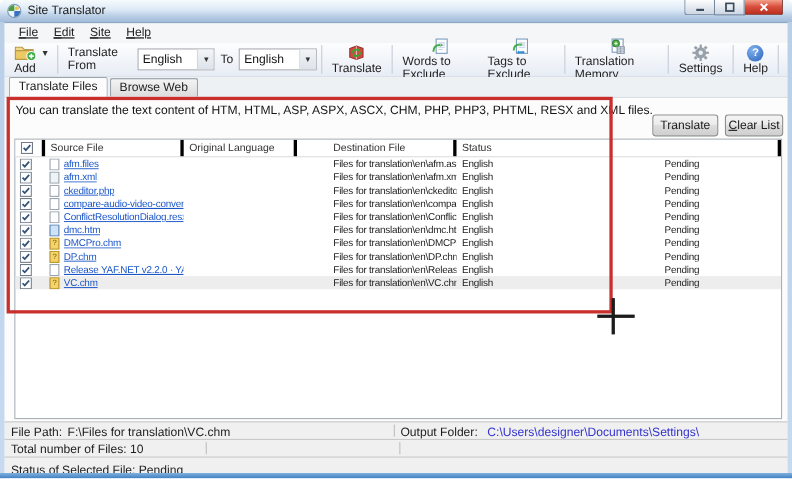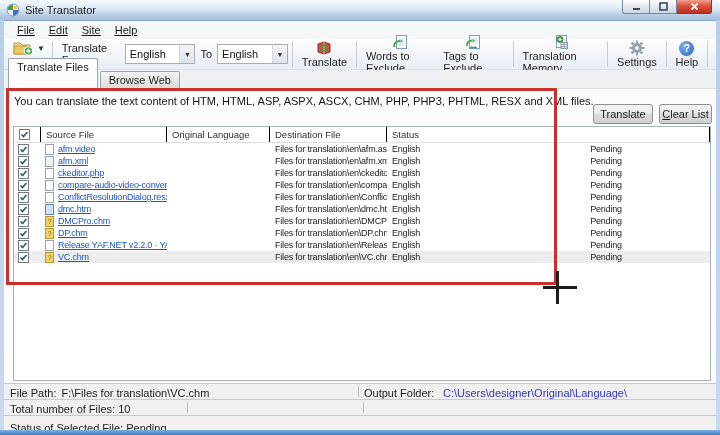--- a/index.html
+++ b/index.html
@@ -58,48 +58,48 @@
   .help-circ { width:15px; height:15px; border-radius:50%;
       background:radial-gradient(circle at 35% 30%,#7fb2ef,#2a61b8); color:#fff;
       font-size:10px; font-weight:bold; display:flex; align-items:center; justify-content:center; }
 
   
   .tabstrip { position:absolute; top:70px; left:4px; right:4px; height:18px;
       background:#eef1f4; display:flex; align-items:flex-end; padding-left:4px; }
   .tab { font-size:11px; color:#1e1e1e; padding:2px 8px 3px 8px;
       border:1px solid #9aa3ad; border-bottom:none; border-radius:2px 2px 0 0;
       background:linear-gradient(180deg,#f4f4f4,#dcdcdc); margin-right:2px; height:17px; }
-  .tab.active { background:#fcfcfc; height:30px; position:relative; z-index:2; }
+  .tab.active { background:#fcfcfc; height:18px; position:relative; z-index:2; }
 
   
   .content { position:absolute; top:88px; left:4px; right:4px; height:295px;
       background:#fcfcfc; border-top:1px solid #d8dde3; }
   .info-text { position:absolute; left:10px; top:6px; font-size:11px; color:#141414; }
   .pbtn { position:absolute; top:15px; height:20px; font-size:11px; color:#1c1c1c;
       border:1px solid #8e8f8f; border-radius:3px; text-align:center; line-height:18px;
       background:linear-gradient(180deg,#f4f4f4 0%,#ebebeb 45%,#dddddd 50%,#cfcfcf 100%); }
   .pbtn.translate { left:589px; width:60px; }
   .pbtn.clear { left:655px; width:53px; }
   .pbtn.clear::first-letter { text-decoration:underline; }
 
   
   .filetable { position:absolute; left:9px; top:37px; width:698px; height:255px;
       background:#fff; border:1px solid #a9b1b8; overflow:hidden; }
   .thead { display:flex; height:16px; align-items:center; background:#fff;
       border-bottom:1px solid #dedede; font-size:9.5px; color:#303030; }
-  .thead .hcell { border-right:1px solid #000000; height:100%; display:flex;
+  .thead .hcell { border-right:3px solid #000000; height:100%; display:flex;
       align-items:center; padding-left:5px; }
   .trow { display:flex; height:12px; align-items:center; font-size:9px;
       color:#1c1c1c; letter-spacing:-0.2px; }
   .trow.selected { background:#ededed; }
   .cell { overflow:hidden; white-space:nowrap; padding-left:5px; }
   .c-check { width:27px; padding-left:4px; display:flex; align-items:center; }
   .c-src   { width:126px; display:flex; align-items:center; padding-left:2px; }
   .c-orig  { width:103px; }
-  .c-dest  { width:117px; }
+  .c-dest  { width:117px;margin-left:28px; }
   .c-lang  { width:110px; }
   .c-status{ flex:1;text-align:center; }
   .slink { color:#1a56c8; text-decoration:underline; white-space:nowrap; overflow:hidden; }
   .fico { width:9px; height:11px; min-width:9px; background:#fff; border:1px solid #9aa4ae;
       margin:0 4px 0 2px; display:inline-block; font-size:7px; line-height:10px;
       text-align:center; color:#7a5a00; }
   .fico.chm-help-icon { background:#f4d469; border-color:#b9952e; }
   .fico.html-page-icon { background:#cfe3f7; border-color:#5f87b5; }
   .fico.xml-page-icon { background:#eef3f8; }
   .cb { display:inline-flex; }
@@ -301,21 +301,21 @@
     <span class="cell c-check">
       <span class="cb">
         <svg width="11" height="11" viewBox="0 0 11 11">
           <rect x="0.5" y="0.5" width="10" height="10" fill="#fff" stroke="#707b87"></rect>
           <path d="M2.5 5.5 L4.5 7.5 L8.5 3" stroke="#31537a" stroke-width="1.6" fill="none"></path>
         </svg>
       </span>
     </span>
     <span class="cell c-src">
       <span class="fico aspx-page-icon"></span>
-      <a class="slink">afm.video</a>
+      <a class="slink">afm.files</a>
     </span>
     <span class="cell c-orig"></span>
     <span class="cell c-dest">Files for translation\en\afm.aspx</span>
     <span class="cell c-lang">English</span>
     <span class="cell c-status">Pending</span>
   </div>
 
   <div class="trow">
     <span class="cell c-check">
       <span class="cb">
@@ -489,21 +489,21 @@
 </div>
     </div>
   </div>
 
   <div class="statusbar">
     <div class="strip strip1">
       <span class="slabel">File Path:</span>
       <span class="svalue">F:\Files for translation\VC.chm</span>
       <div class="sdiv" style="left:354px"></div>
       <span class="slabel" style="position:absolute;left:354px;">Output Folder:</span>
-      <span class="svalue sblue" style="position:absolute;left:434px;">C:\Users\designer\Original\Language\</span>
+      <span class="svalue sblue" style="position:absolute;left:434px;">C:\Users\designer\Documents\Settings\</span>
     </div>
     <div class="strip strip2">
       <span class="slabel">Total number of Files: 10</span>
       <div class="sdiv" style="left:183px"></div>
       <div class="sdiv" style="left:359px"></div>
     </div>
     <div class="strip strip3">
       <span class="slabel">Status of Selected File: Pending</span>
     </div>
   </div>

